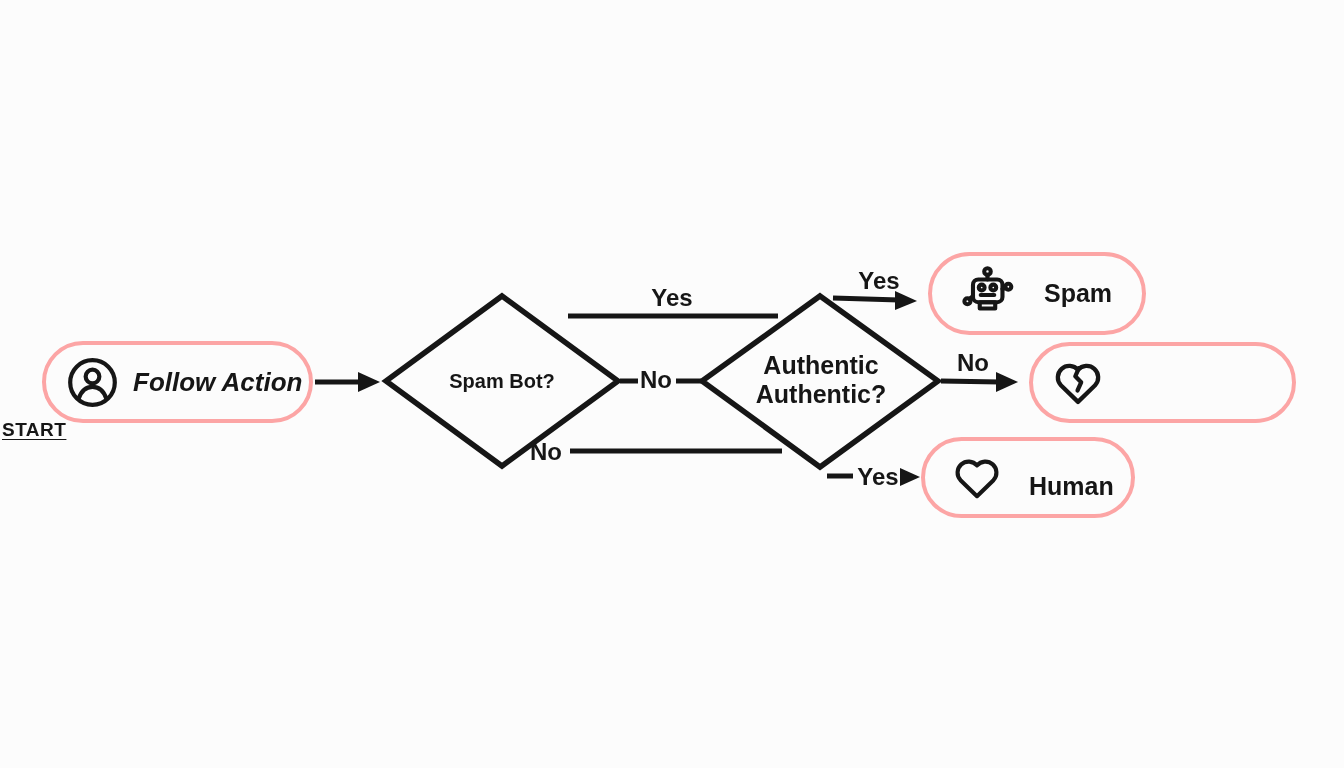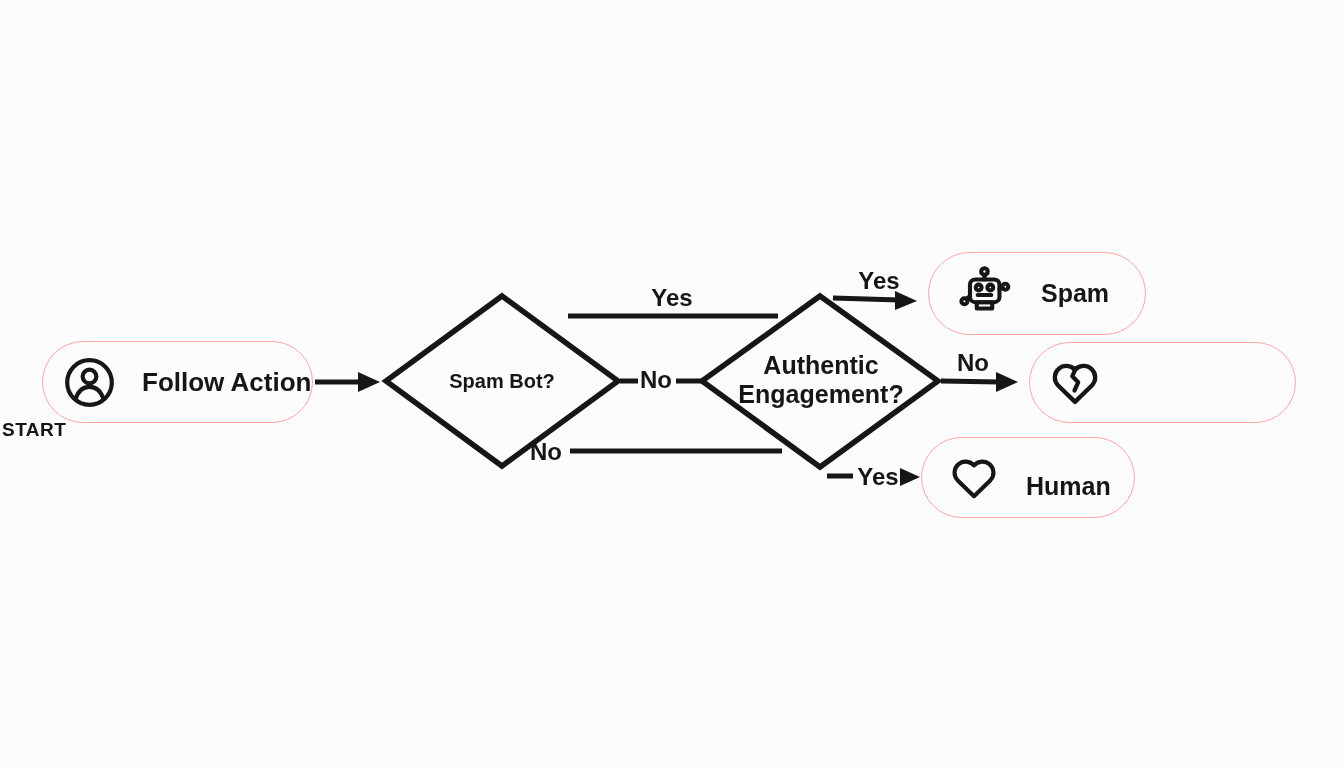--- a/index.html
+++ b/index.html
@@ -16,21 +16,21 @@
   svg.connector-layer {
     position: absolute;
     left: 0; top: 0;
     width: 1344px; height: 768px;
   }
 
   .pill {
     position: absolute;
     display: flex;
     align-items: center;
-    border: 1px solid #fca5a5;
+    border: 4px solid #fca5a5;
     border-radius: 45px;
     background: #fcfcfc;
   }
   .pill .icon { flex: 0 0 auto; display: flex; align-items: center; justify-content: center; }
   .pill .pill-label {
     font-weight: 700;
     color: #161616;
     white-space: nowrap;
   }
 
@@ -52,26 +52,27 @@
     white-space: nowrap;
   }
 
   .start-label {
     position: absolute;
     left: 2px;
     top: 419px;
     font-weight: 700;
     font-size: 19px;
     color: #161616;
+    text-decoration: underline;
     text-underline-offset: 3px;
     letter-spacing: 0.5px;
   }
 
   
-  .pill-follow   { left: 42px;  top: 341px; width: 271px; height: 82px; padding-left: 20px; gap: 26px; }
+  .pill-follow   { left: 42px;  top: 341px; width: 271px; height: 82px; padding-left: 20px; gap: 14px; font-style: italic; }
   .pill-follow .pill-label { font-size: 26px; }
   .pill-spam     { left: 928px; top: 252px; width: 218px; height: 83px; padding-left: 26px; gap: 28px; }
   .pill-spam .pill-label { font-size: 25px; }
   .pill-lowq     { left: 1029px; top: 342px; width: 267px; height: 81px; padding-left: 18px; gap: 26px; }
   .pill-lowq .pill-label { font-size: 25px; }
   .pill-human    { left: 921px; top: 437px; width: 214px; height: 81px; padding-left: 26px; gap: 26px; }
   .pill-human .pill-label { font-size: 25px; margin-top: 18px; }
 
   .lbl-spambot      { left: 502px; top: 381px; font-size: 20px; }
   .lbl-engagement   { left: 821px; top: 380px; font-size: 25px; line-height: 29px; }
@@ -118,21 +119,21 @@
         <path d="M5.8 19.2c1.2-3.5 3.5-5.2 6.2-5.2s5 1.7 6.2 5.2"></path>
       </svg>
     </span>
     <span class="pill-label">Follow Action</span>
   </div>
 
   <div class="node-label lbl-spambot">Spam Bot?</div>
 
   <div class="node-label lbl-engagement">
     <div>Authentic</div>
-    <div>Engagement?</div>
+    <div>Authentic?</div>
   </div>
 
   <div class="edge-label" style="left:672px; top:298px;">Yes</div>
   <div class="edge-label" style="left:656px; top:380px;">No</div>
   <div class="edge-label" style="left:546px; top:452px;">No</div>
   <div class="edge-label" style="left:879px; top:281px;">Yes</div>
   <div class="edge-label" style="left:973px; top:363px;">No</div>
   <div class="edge-label" style="left:878px; top:477px;">Yes</div>
 
   <div class="pill pill-spam">

